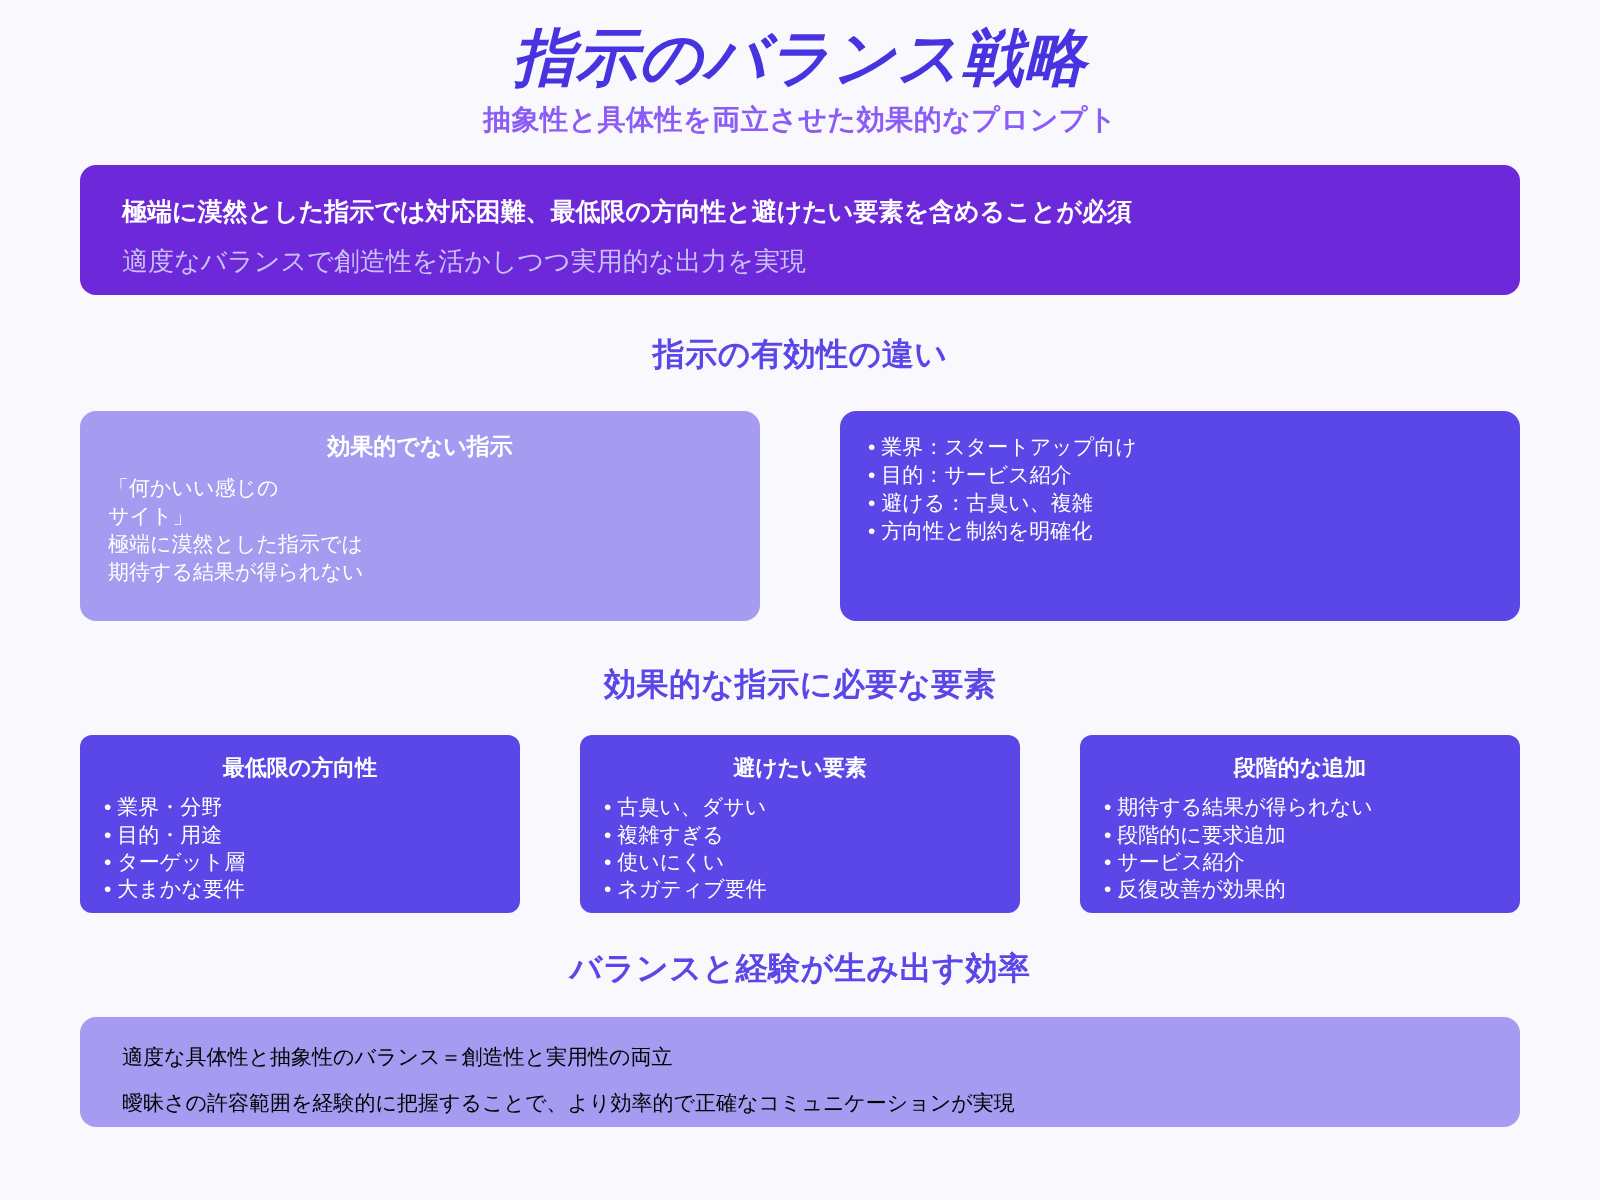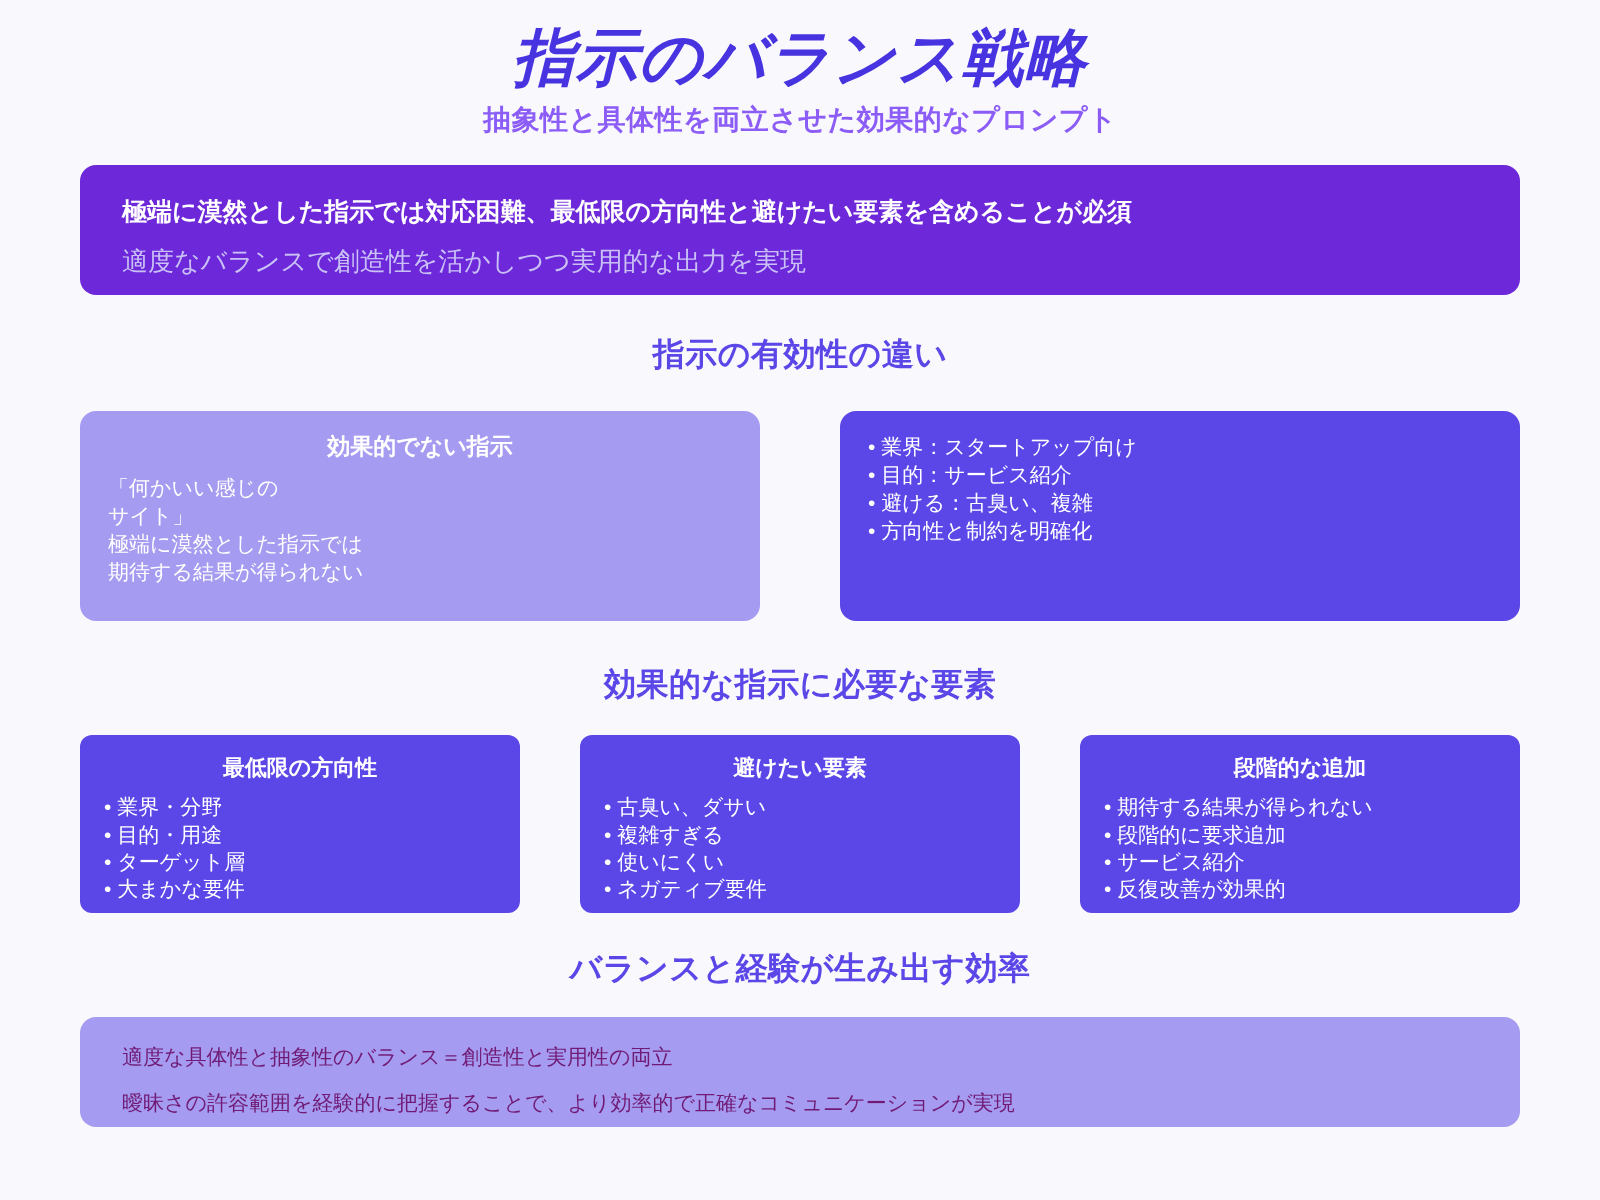--- a/index.html
+++ b/index.html
@@ -146,21 +146,21 @@
   .footer-panel {
     margin-top: 26px;
     background: #a59bf0;
     border-radius: 16px;
     height: 110px;
     box-sizing: border-box;
     padding: 26px 42px;
   }
   .footer-line {
     font-size: 21px;
-    color: #701a75;
+    color: #000000;
     line-height: 1.3;
     margin: 0;
   }
   .footer-line + .footer-line {
     margin-top: 19px;
   }
 </style>
 </head>
 <body>
 

